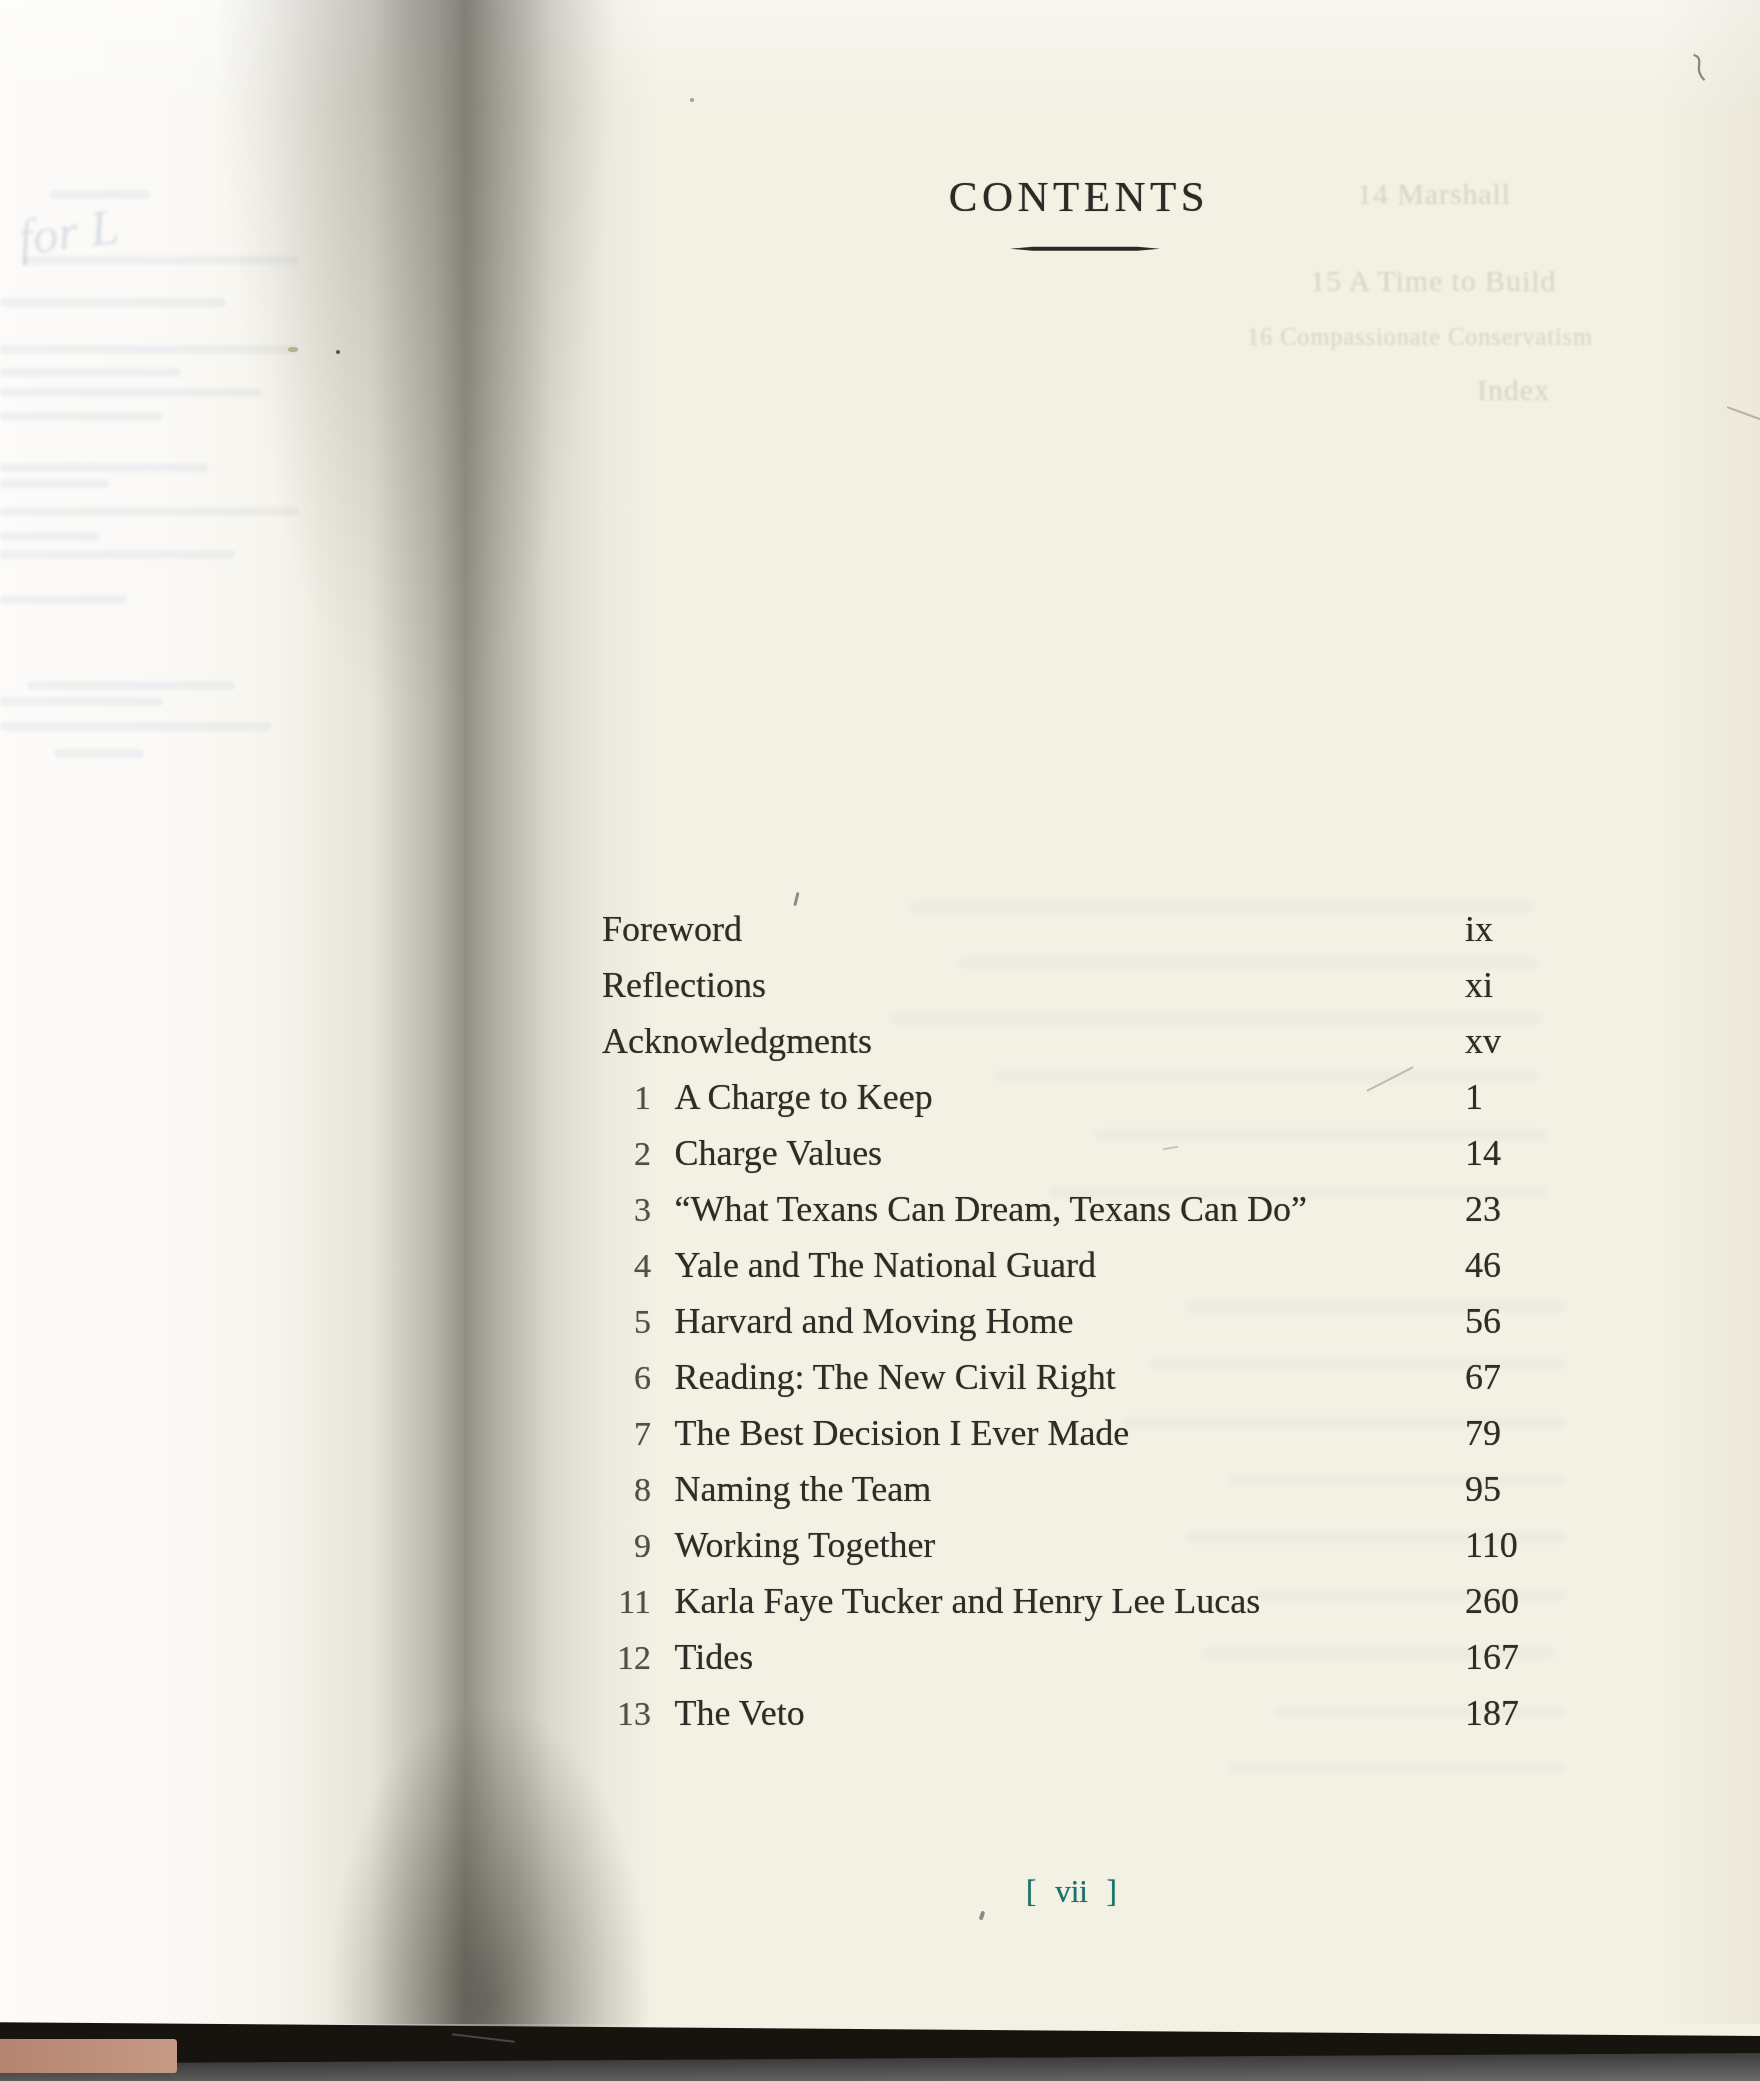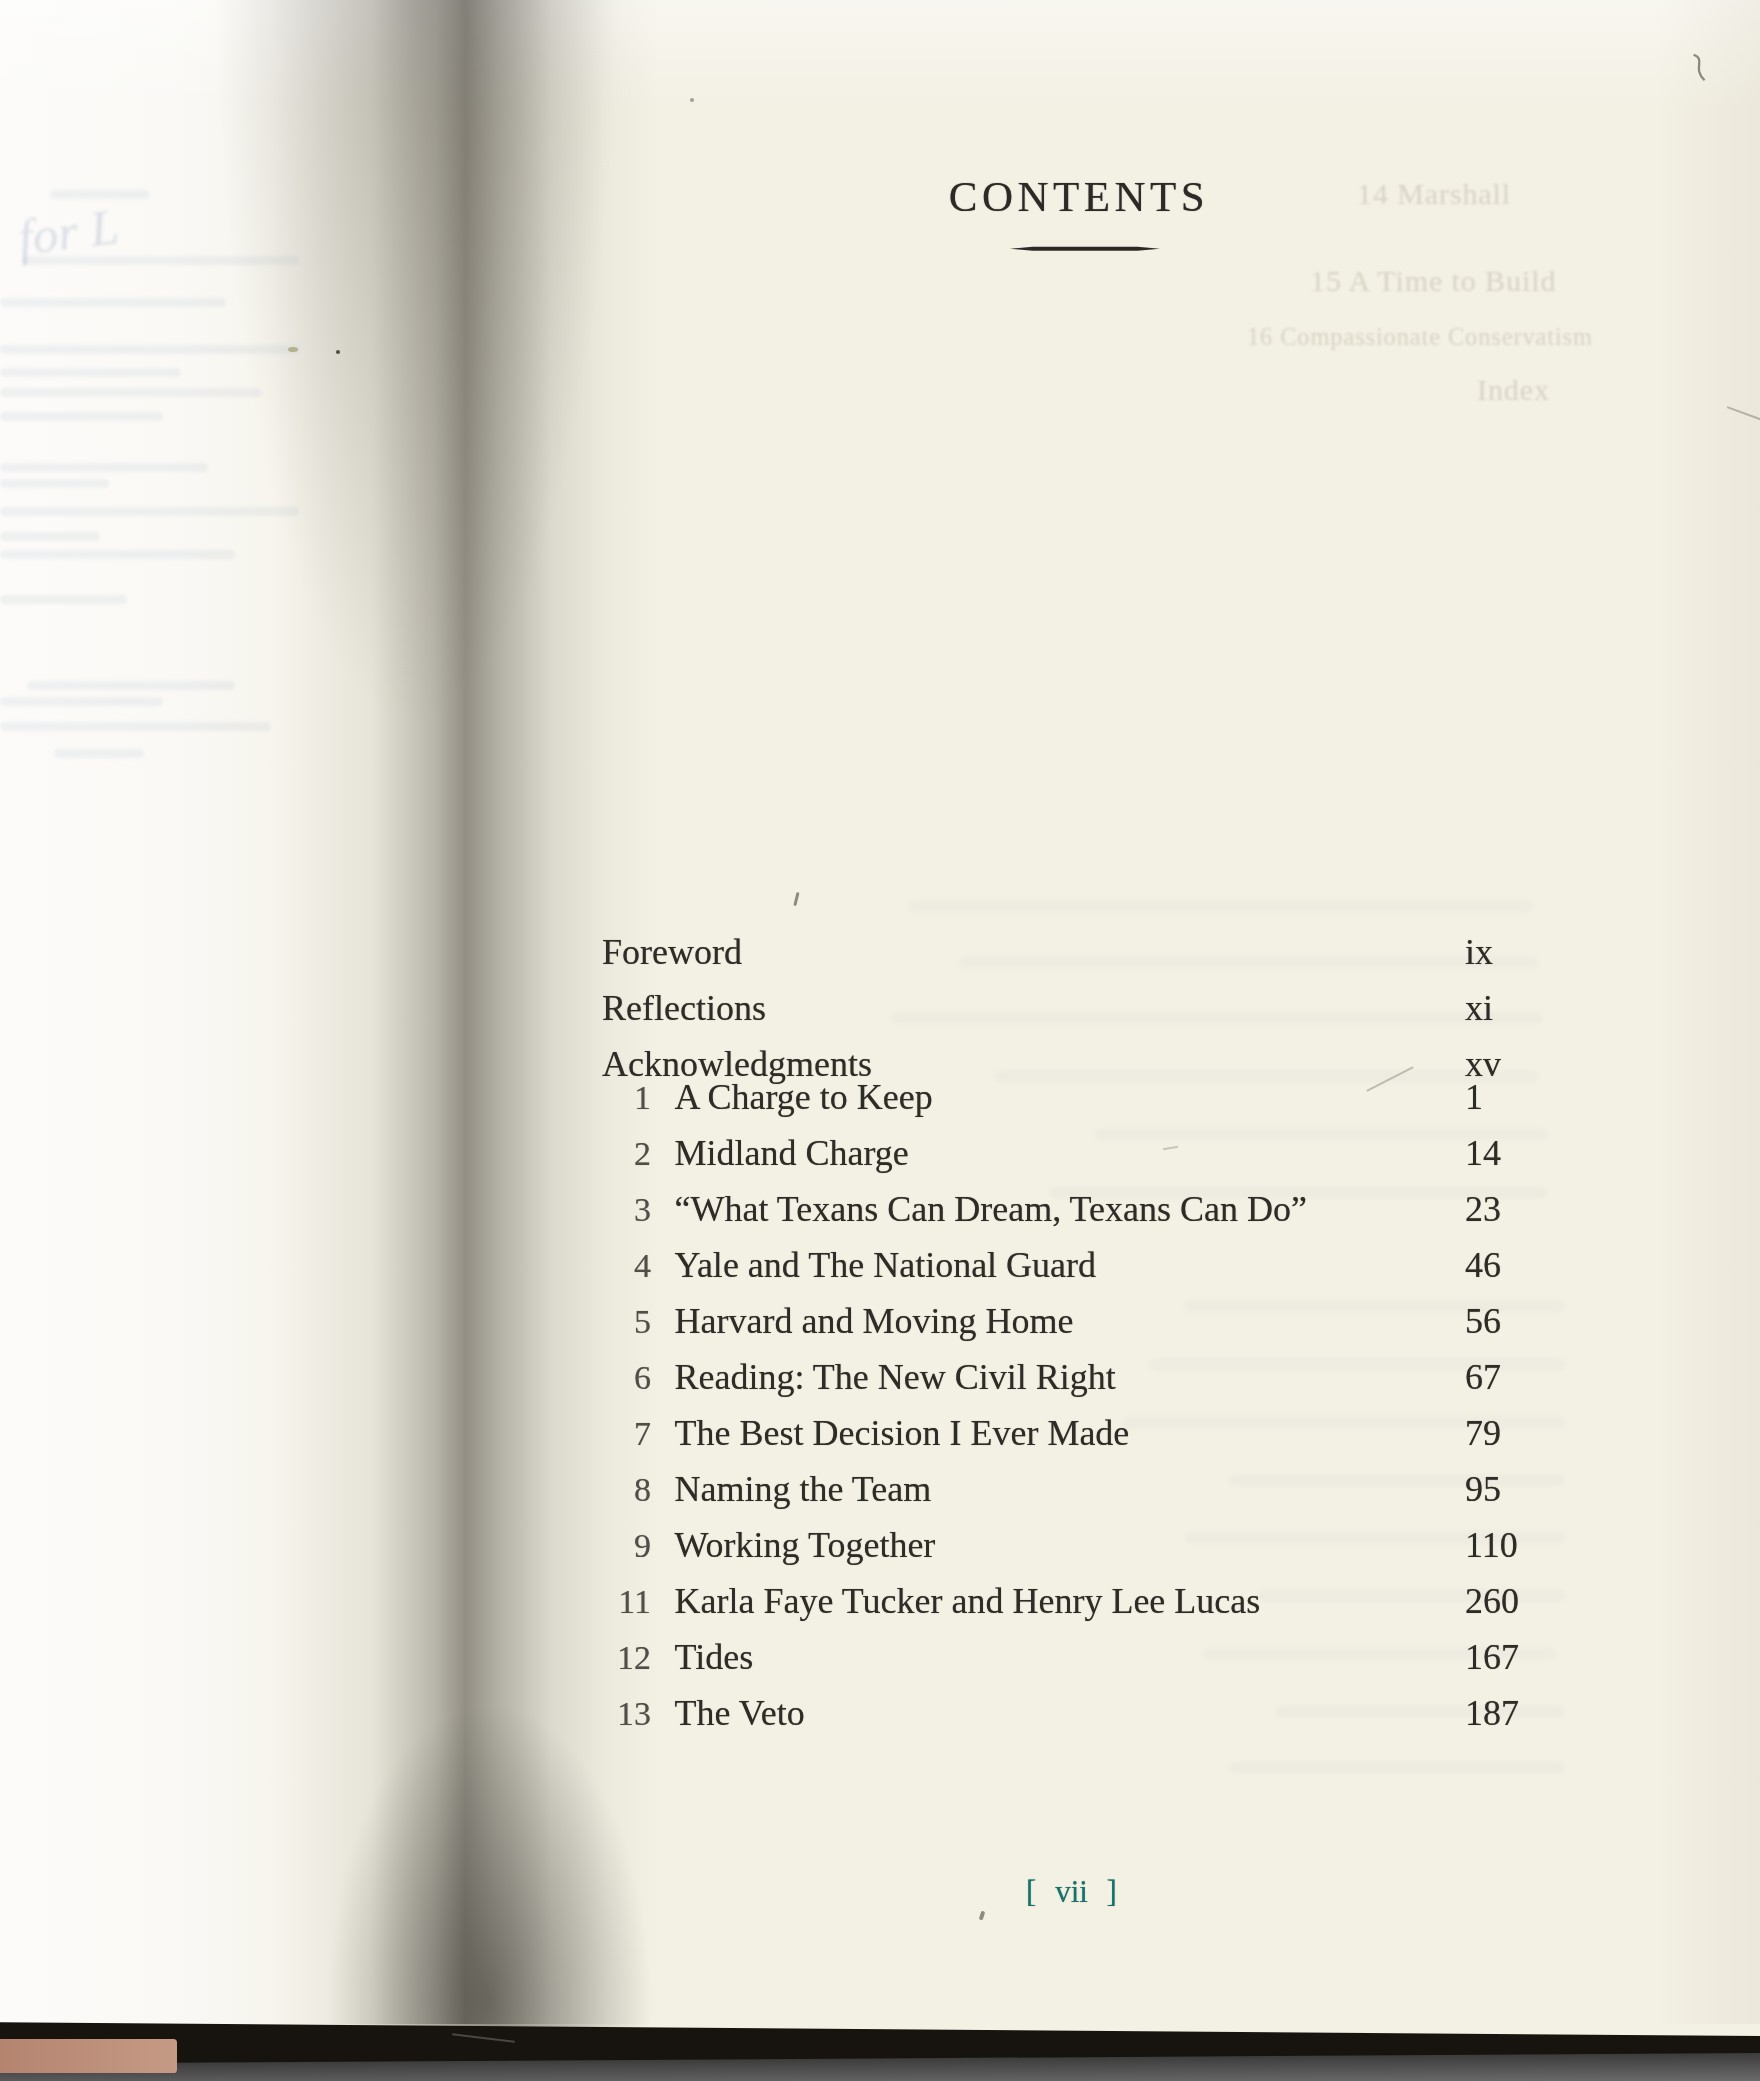--- a/index.html
+++ b/index.html
@@ -50,21 +50,21 @@
     text-align:center;font-size:43px;letter-spacing:4.5px;color:#2b2a26;
     text-shadow:0 0 1.1px rgba(40,38,33,.6);}
   .title-rule{position:absolute;left:1010px;top:246px;width:150px;height:5.4px;z-index:5;
     background:#2b2a26;
     clip-path:polygon(0 50%,15% 12%,85% 12%,100% 50%,85% 88%,15% 88%);}
   .toc{position:absolute;left:593px;top:908px;width:972px;z-index:5;
     color:#2e2c27;text-shadow:0 0 0.9px rgba(40,38,33,.55);}
   .row{display:flex;align-items:baseline;height:56px;font-size:36px;}
   .row .num{display:inline-block;width:58px;text-align:right;font-size:34px;opacity:.82;}
   .row .ttl{margin-left:23.5px;flex:1;white-space:nowrap;}
-  .row.front .ttl{margin-left:9px;margin-top:23px;}
+  .row.front .ttl{margin-left:9px;}
   .row .pg{text-align:left;min-width:100px;}
   .folio{position:absolute;left:936px;top:1874px;width:271px;z-index:5;
     text-align:center;font-size:31px;word-spacing:11px;color:#0f766e;
     text-shadow:0 0 0.9px rgba(40,38,33,.55);}
 
   
   .speck{position:absolute;z-index:6;border-radius:50%;}
   .scratch{position:absolute;z-index:6;}
 
   
@@ -112,21 +112,21 @@
         <span class="ttl">Acknowledgments</span>
         <span class="pg">xv</span>
       </div>
       <div class="row chapter">
         <span class="num">1</span>
         <span class="ttl">A Charge to Keep</span>
         <span class="pg">1</span>
       </div>
       <div class="row chapter">
         <span class="num">2</span>
-        <span class="ttl">Midland Charge</span>
+        <span class="ttl">Charge Values</span>
         <span class="pg">14</span>
       </div>
       <div class="row chapter">
         <span class="num">3</span>
         <span class="ttl">“What Texans Can Dream, Texans Can Do”</span>
         <span class="pg">23</span>
       </div>
       <div class="row chapter">
         <span class="num">4</span>
         <span class="ttl">Yale and The National Guard</span>

